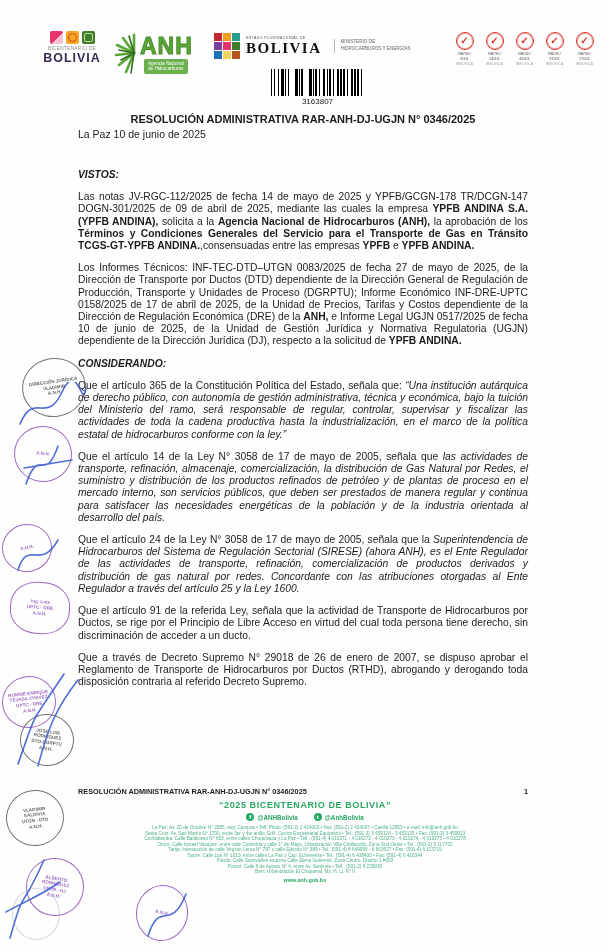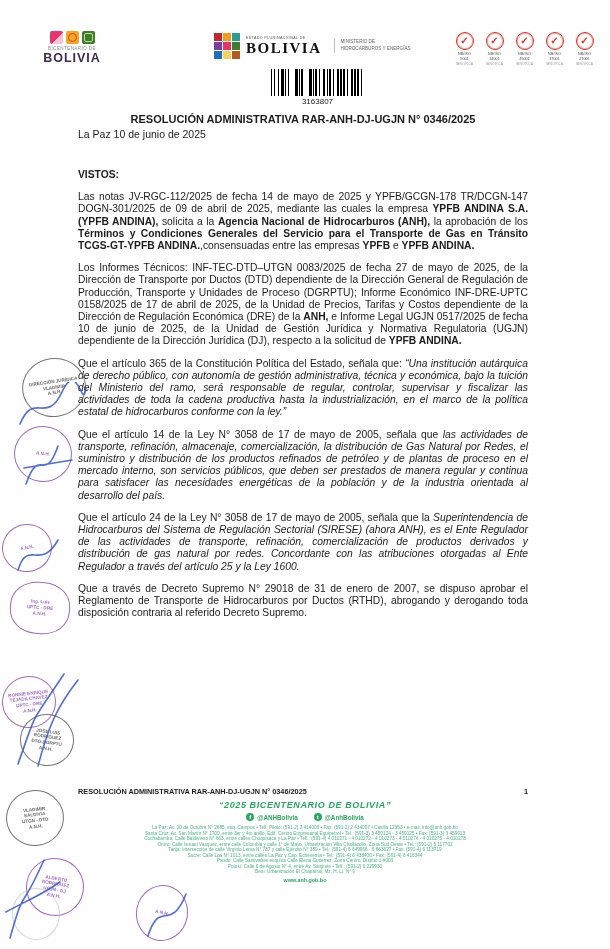--- a/index.html
+++ b/index.html
@@ -50,27 +50,27 @@
 
   
   .doc-title{position:absolute;left:78px;top:113px;width:450px;text-align:center;
              font-size:11px;font-weight:bold;}
   .doc-date{position:absolute;left:78px;top:128px;width:422px;font-size:10.5px;}
 
   
   .body-text{position:absolute;left:78px;top:169px;width:450px;font-size:10.3px;
              line-height:12.2px;text-align:justify;}
   .body-text p{margin:0 0 10px 0;}
-  .sec-label{font-weight:bold;margin:0 0 10px 0;text-align:left;}
+  .sec-label{font-weight:bold;margin:0 0 10px 0;text-align:left;font-style:italic;}
 
   
   .foot-ref{position:absolute;left:78px;top:787px;width:450px;display:flex;
             justify-content:space-between;font-size:7.3px;font-weight:bold;}
   .foot-green{position:absolute;left:40px;top:800px;width:530px;text-align:center;}
-  .banner{font-size:9px;font-weight:bold;font-style:italic;color:#2aa862;letter-spacing:.6px;}
+  .banner{font-size:9px;font-weight:bold;color:#2aa862;letter-spacing:.6px;}
   .socials{display:flex;justify-content:center;gap:16px;margin-top:3px;align-items:center;}
   .soc{display:flex;align-items:center;gap:3px;font-size:6.3px;font-weight:bold;color:#2aa862;}
   .soc .ic{width:8px;height:8px;border-radius:50%;background:#2aa862;color:#fff;font-size:6px;
            line-height:8px;text-align:center;font-weight:bold;}
   .addresses{margin-top:4px;color:#4db387;font-size:4.7px;line-height:5.5px;}
   .website{margin-top:2px;color:#2aa862;font-size:5.4px;font-weight:bold;}
 
   
   .stamp{position:absolute;border-radius:50%;display:flex;align-items:center;justify-content:center;
          text-align:center;white-space:pre-line;font-weight:bold;opacity:.82;}
@@ -89,20 +89,41 @@
   <div class="logo-bicent">
     <div class="bicent-squares">
         <i class="sq1"></i>
         <i class="sq2"></i>
         <i class="sq3"></i>
       </div>
     <div class="bicent-small">BICENTENARIO DE</div>
     <div class="bicent-big">BOLIVIA</div>
   </div>
 
+  <div class="logo-anh">
+    <svg class="anh-burst" viewBox="0 0 40 44">
+      <g stroke="#5aa637" stroke-width="2.6" stroke-linecap="round">
+        <line x1="20" y1="22" x2="20" y2="4"></line>
+          <line x1="20" y1="22" x2="9" y2="7"></line>
+        <line x1="20" y1="22" x2="3" y2="14"></line>
+          <line x1="20" y1="22" x2="2" y2="24"></line>
+        <line x1="20" y1="22" x2="5" y2="34"></line>
+          <line x1="20" y1="22" x2="12" y2="41"></line>
+      </g>
+      <g stroke="#2e6b1e" stroke-width="1.6" stroke-linecap="round">
+        <line x1="20" y1="22" x2="15" y2="5"></line>
+          <line x1="20" y1="22" x2="5" y2="19"></line>
+        <line x1="20" y1="22" x2="7" y2="29"></line>
+          <line x1="20" y1="22" x2="17" y2="42"></line>
+      </g>
+    </svg>
+    <div class="anh-word">ANH</div>
+    <div class="anh-tag">Agencia Nacional
+de Hidrocarburos</div>
+  </div>
 
   <div class="logo-ministry">
     <div class="min-cross">
       <i style="background:#c2272d"></i>
         <i style="background:#f19d1f"></i>
         <i style="background:#2a9d8f"></i>
       <i style="background:#7b3fa0"></i>
         <i style="background:#e8336d"></i>
         <i style="background:#3f7d2c"></i>
       <i style="background:#1d6fb8"></i>
@@ -153,24 +174,26 @@
   <div class="barcode"></div>
   <div class="barcode-num">3163807</div>
 
   <div class="doc-title">RESOLUCIÓN ADMINISTRATIVA RAR-ANH-DJ-UGJN N° 0346/2025</div>
   <div class="doc-date">La Paz 10 de junio de 2025</div>
 
   <div class="body-text">
     <p class="sec-label">VISTOS:</p>
     <p><span>Las notas  JV-RGC-112/2025 de fecha 14 de mayo de 2025 y YPFB/GCGN-178 TR/DCGN-147 DOGN-301/2025 de 09 de abril de 2025, mediante las cuales la empresa </span><span style="font-weight: 700;">YPFB ANDINA S.A. (YPFB ANDINA),</span><span> solicita a la </span><span style="font-weight: 700;">Agencia Nacional de Hidrocarburos (ANH),</span><span> la aprobación de los </span><span style="font-weight: 700;">Términos y Condiciones Generales del Servicio para el Transporte de Gas en Tránsito TCGS-GT-YPFB ANDINA.</span><span>,consensuadas entre las empresas </span><span style="font-weight: 700;">YPFB</span><span> e </span><span style="font-weight: 700;">YPFB ANDINA.</span></p>
     <p><span>Los Informes Técnicos: INF-TEC-DTD–UTGN 0083/2025 de fecha 27 de mayo de 2025, de la  Dirección de Transporte por Ductos (DTD) dependiente de la Dirección General de Regulación de Producción, Transporte y Unidades de Proceso (DGRPTU); Informe Económico INF-DRE-UPTC 0158/2025 de 17 de abril de 2025, de la Unidad de Precios, Tarifas y Costos dependiente de la Dirección de Regulación Económica (DRE) de la </span><span style="font-weight: 700;">ANH,</span><span> e Informe Legal UGJN 0517/2025 de fecha 10 de junio de 2025, de la Unidad de Gestión Jurídica y Normativa Regulatoria (UGJN) dependiente de la Dirección Jurídica (DJ), respecto a la solicitud de </span><span style="font-weight: 700;">YPFB ANDINA.</span></p>
+    <p class="sec-label">CONSIDERANDO:</p>
     <p><span>Que el artículo 365 de la Constitución Política del Estado, señala que: </span><span style="font-style: italic;">“Una institución autárquica de derecho público, con autonomía de gestión administrativa, técnica y económica, bajo la tuición del Ministerio del ramo, será responsable de regular, controlar, supervisar y fiscalizar las actividades de toda la cadena productiva hasta la industrialización, en el marco de la política estatal de hidrocarburos conforme con la ley.”</span></p>
     <p><span>Que el artículo 14 de la Ley N° 3058 de 17 de mayo de 2005, señala que </span><span style="font-style: italic;">las actividades de transporte, refinación, almacenaje, comercialización, la distribución de Gas Natural por Redes, el suministro y distribución de los productos refinados de petróleo y de plantas de proceso en el mercado interno, son servicios públicos, que deben ser prestados de manera regular y continua para satisfacer las necesidades energéticas de la población y de la industria orientada al desarrollo del país.</span></p>
     <p><span>Que el artículo 24 de la Ley N° 3058 de 17 de mayo de 2005, señala que la </span><span style="font-style: italic;">Superintendencia de Hidrocarburos del Sistema de Regulación Sectorial (SIRESE) (ahora ANH), es el Ente Regulador de las actividades de transporte, refinación, comercialización de productos derivados y distribución de gas natural por redes. Concordante con las atribuciones otorgadas al Ente Regulador a través del artículo 25 y la Ley 1600.</span></p>
-    <p><span>Que a través de Decreto Supremo N° 29018 de 31 de enero de 2007, se dispuso aprobar el Reglamento de Transporte de Hidrocarburos por Ductos (RTHD), abrogando y derogando toda disposición contraria al referido Decreto Supremo.</span></p>
+    <p><span>Que el artículo 91 de la referida Ley, señala que la actividad de Transporte de Hidrocarburos por Ductos, se rige por el Principio de Libre Acceso en virtud del cual toda persona tiene derecho, sin discriminación de acceder a un ducto.</span></p>
+    <p><span>Que a través de Decreto Supremo N° 29018 de 26 de enero de 2007, se dispuso aprobar el Reglamento de Transporte de Hidrocarburos por Ductos (RTHD), abrogando y derogando toda disposición contraria al referido Decreto Supremo.</span></p>
   </div>
 
   <div class="foot-ref">
     <span>RESOLUCIÓN ADMINISTRATIVA RAR-ANH-DJ-UGJN N° 0346/2025</span>
     <span>1</span>
   </div>
 
   <div class="foot-green">
     <div class="banner">“2025 BICENTENARIO DE BOLIVIA”</div>
     <div class="socials">

